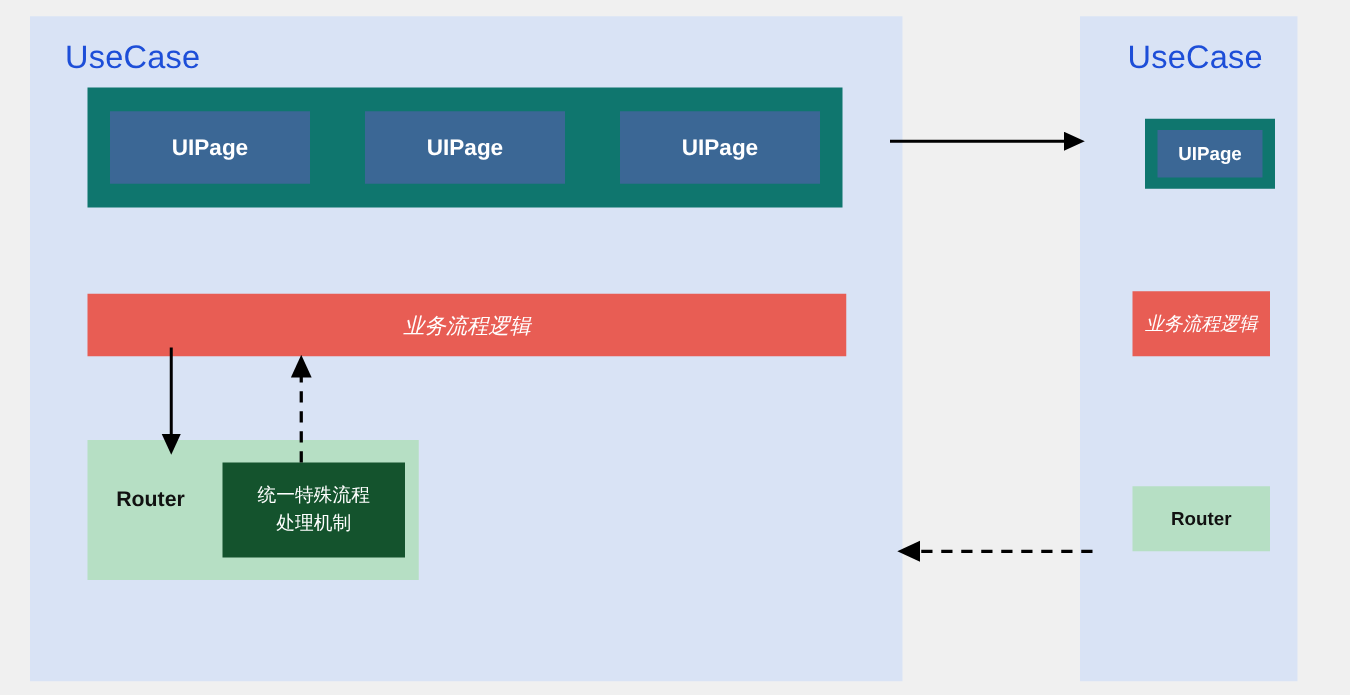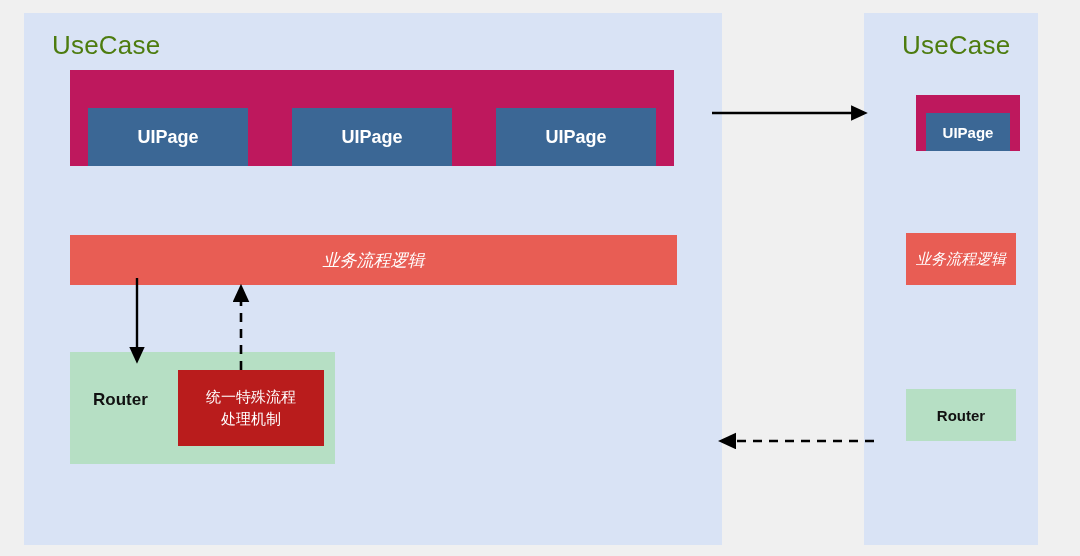--- a/index.html
+++ b/index.html
@@ -22,34 +22,34 @@
   
   .panel {
     position: absolute;
     background: #d9e3f5;
   }
   #panel-left  { left: 24px;  top: 13px; width: 698px; height: 532px; }
   #panel-right { left: 864px; top: 13px; width: 174px; height: 532px; }
 
   .panel-title {
     position: absolute;
-    color: #4d7c0f;
+    color: #1d4ed8;
     font-size: 26px;
     letter-spacing: .2px;
     white-space: nowrap;
   }
   #title-left  { left: 52px;  top: 30px; }
   #title-right { left: 902px; top: 30px; }
 
   
   .ui-band {
     position: absolute;
-    background: #be185d;
-    display: flex;
-    align-items: flex-end;
+    background: #0f766e;
+    display: flex;
+    align-items: center;
     gap: 44px;
   }
   #ui-band-left {
     left: 70px; top: 70px; width: 604px; height: 96px;
     justify-content: space-between;
     padding: 0 18px;
     box-sizing: border-box;
   }
   #ui-band-right {
     left: 916px; top: 95px; width: 104px; height: 56px;
@@ -98,21 +98,21 @@
     font-size: 17px;
     white-space: nowrap;
   }
   #router-label-left { left: 23px; top: 38px; }
   #router-label-right { position: static; font-size: 15px; }
 
   .special-box {
     position: absolute;
     left: 108px; top: 18px;
     width: 146px; height: 76px;
-    background: #b91c1c;
+    background: #14532d;
     color: #ffffff;
     display: flex;
     flex-direction: column;
     align-items: center;
     justify-content: center;
     font-size: 15px;
     line-height: 1.45;
   }
 
   

